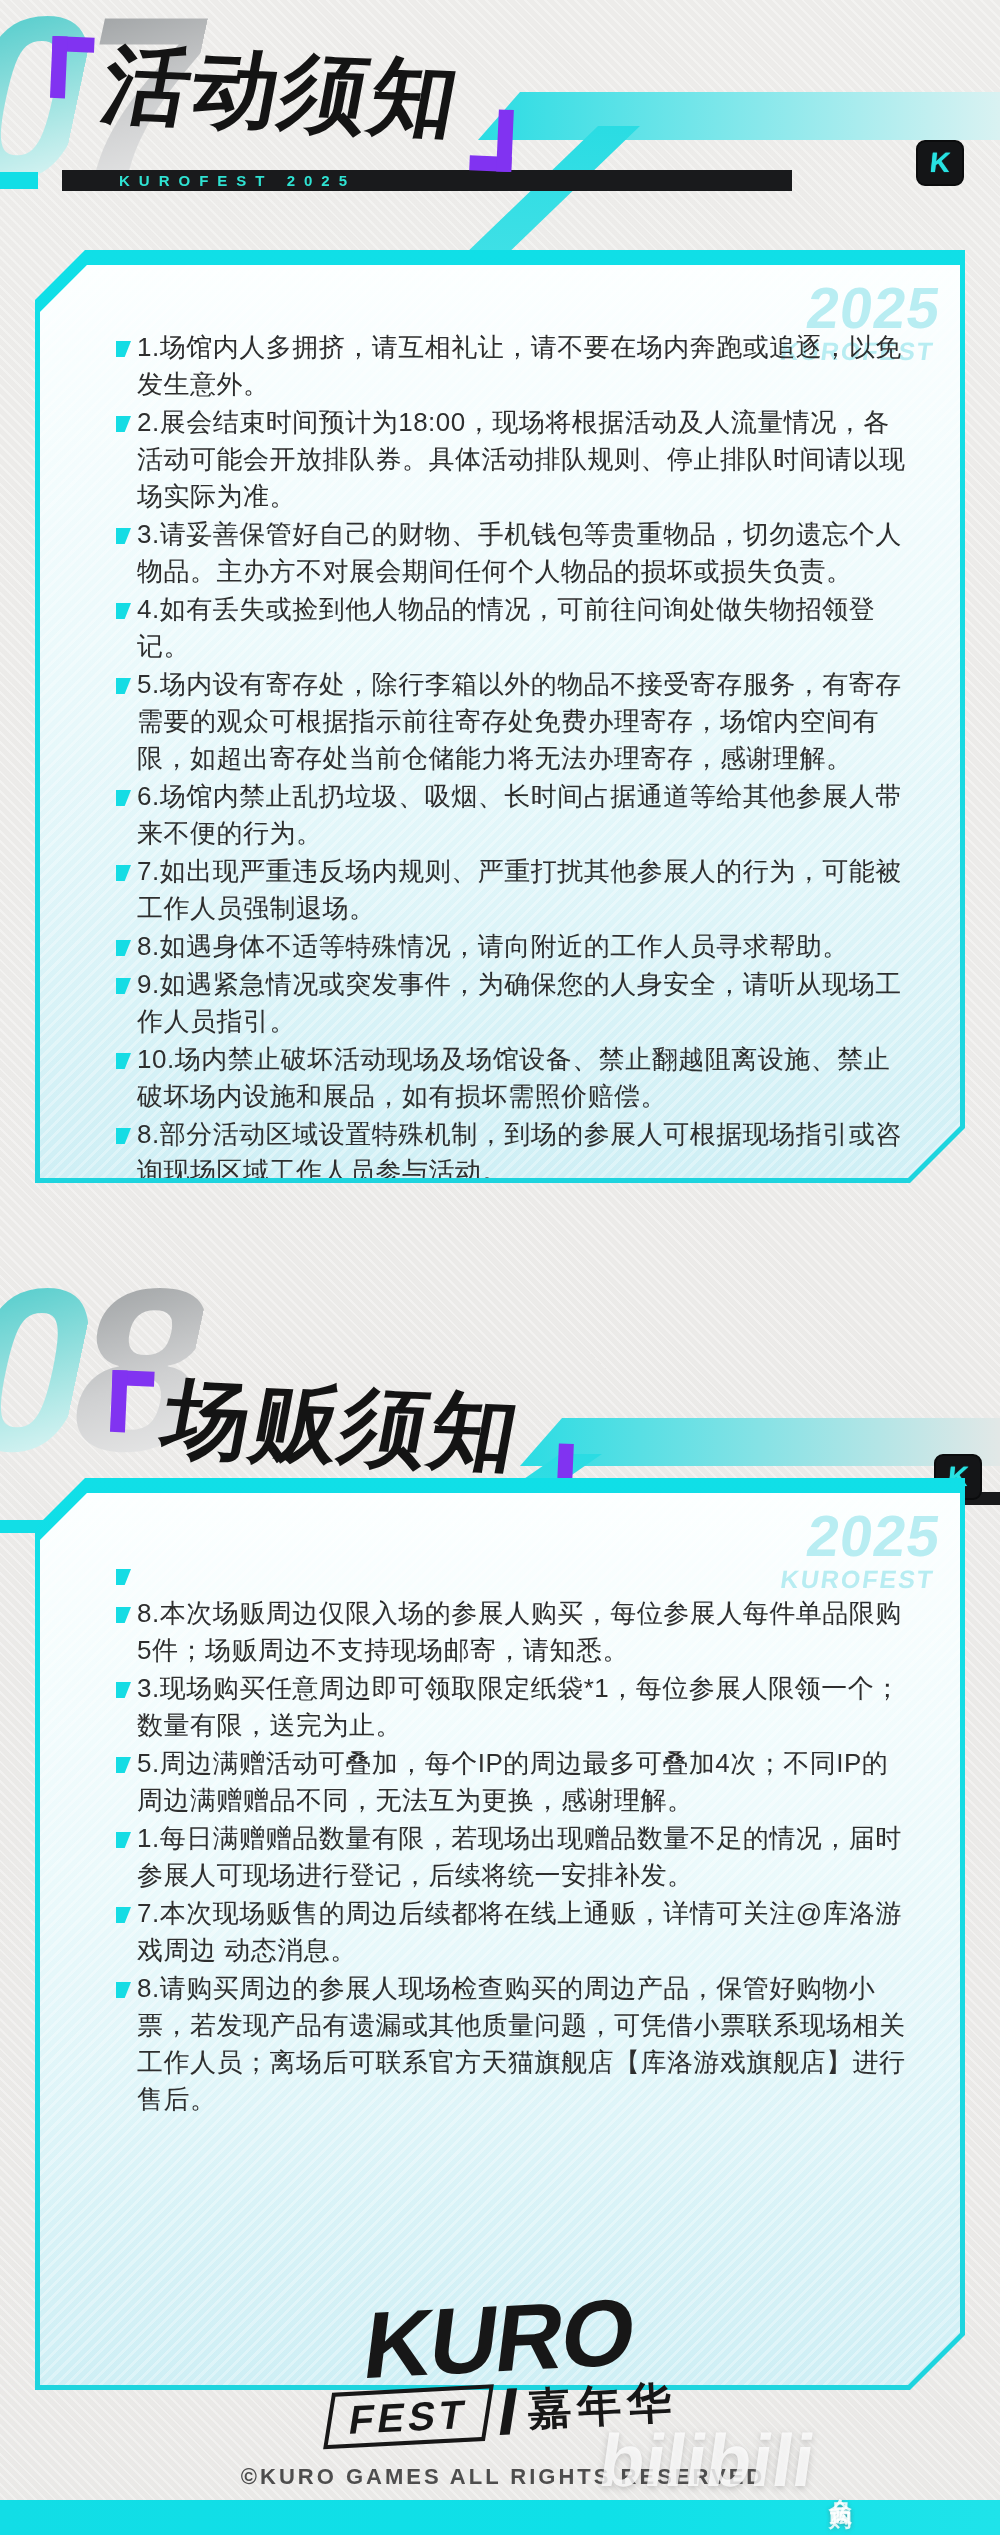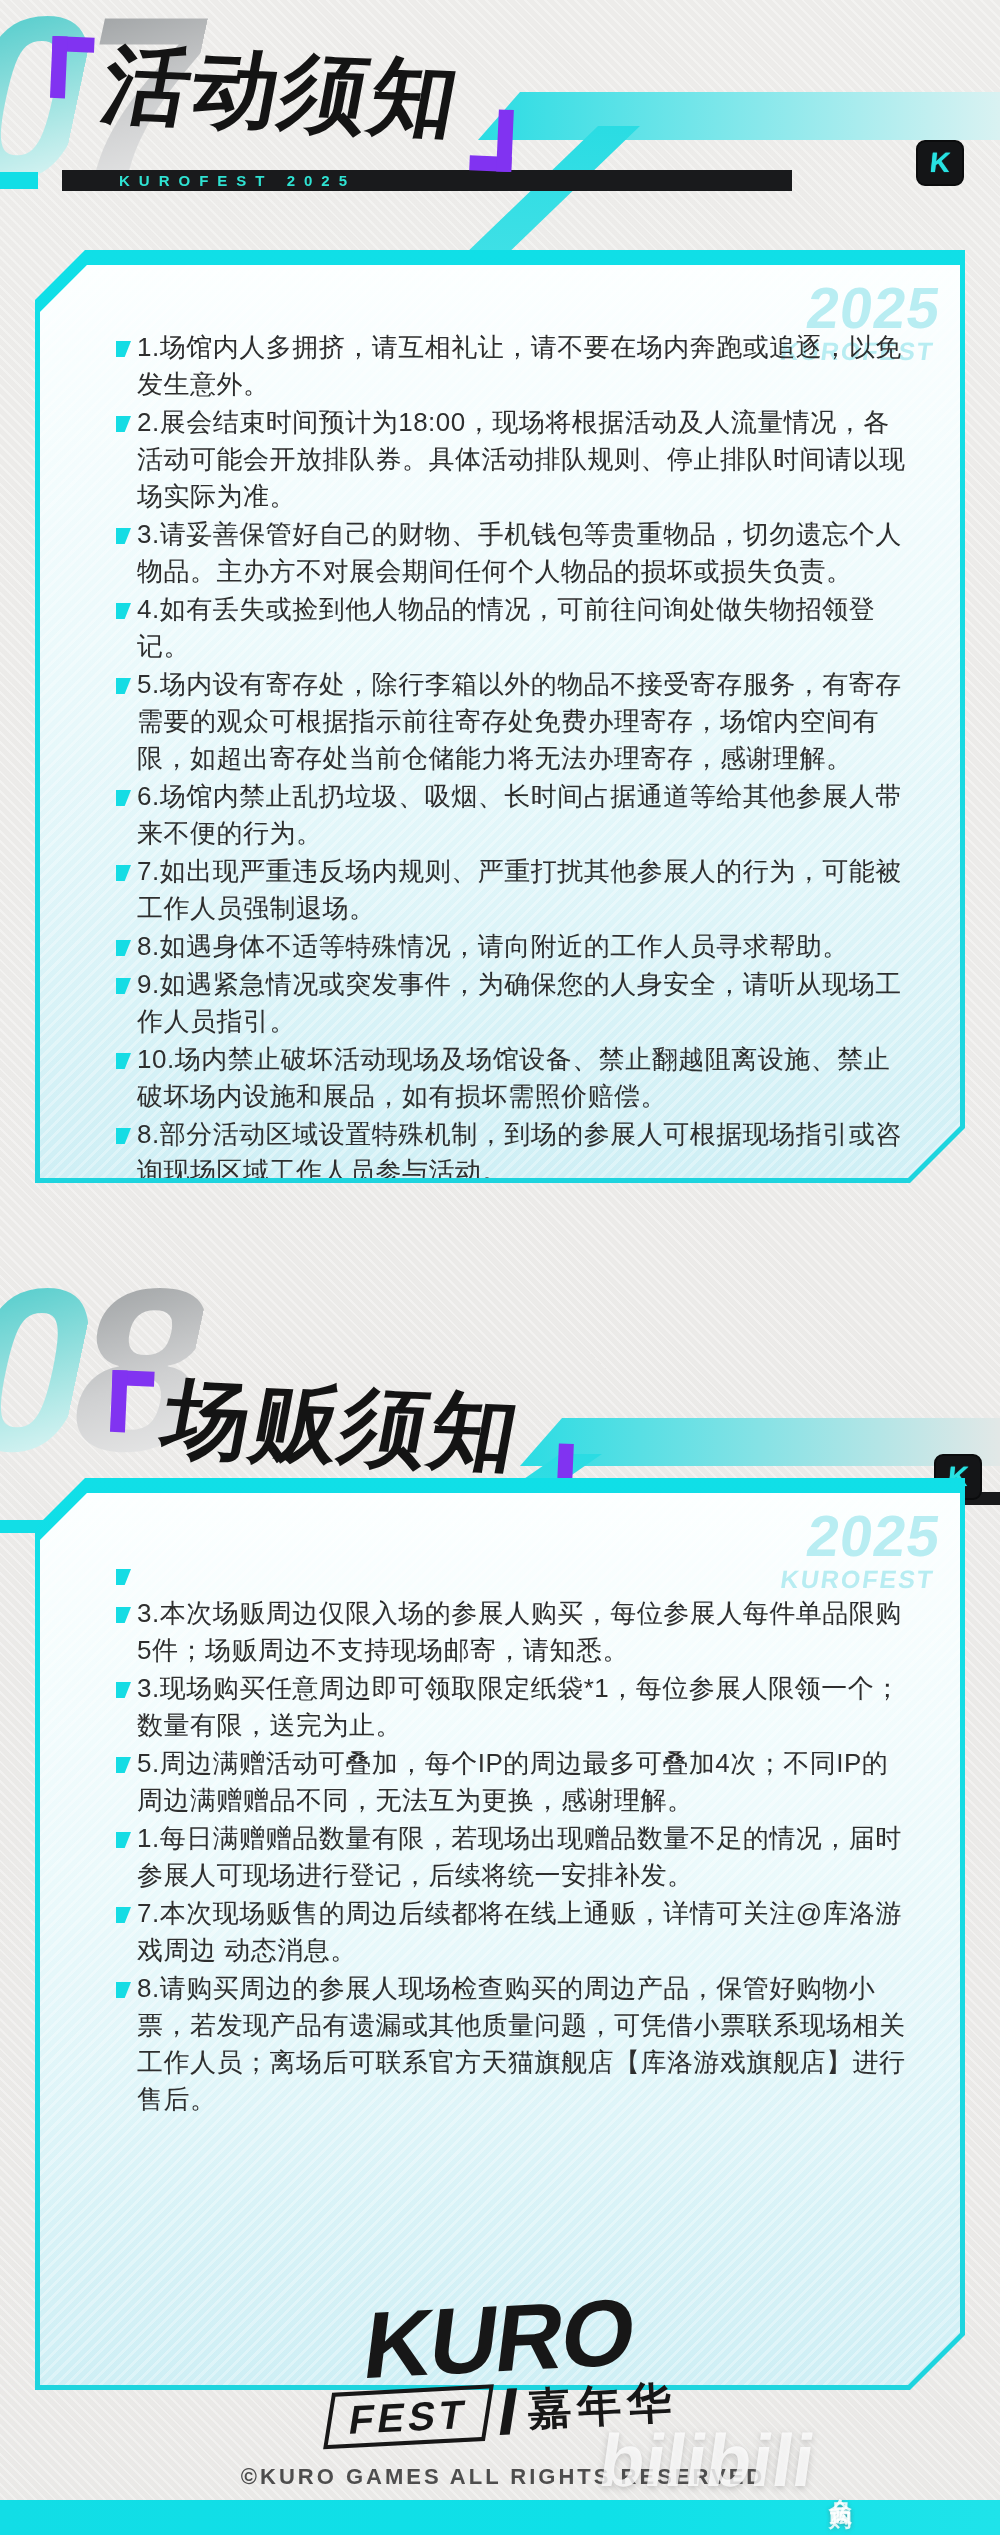--- a/index.html
+++ b/index.html
@@ -249,21 +249,21 @@
 </div>
 
 <div class="panel-outer" id="panel08">
   <div class="panel-inner">
     <div class="panel-watermark">
       <div class="wm-year">2025</div>
       <div class="wm-name">KUROFEST</div>
     </div>
     <div class="items">
         <div class="notice-item"><span class="marker"></span></div>
-        <div class="notice-item"><span class="marker"></span><span>3.本次场贩周边仅限入场的参展人购买，每位参展人每件单品限购5件；场贩周边不支持现场邮寄，请知悉。</span></div>
+        <div class="notice-item"><span class="marker"></span><span>8.本次场贩周边仅限入场的参展人购买，每位参展人每件单品限购5件；场贩周边不支持现场邮寄，请知悉。</span></div>
         <div class="notice-item"><span class="marker"></span><span>3.现场购买任意周边即可领取限定纸袋*1，每位参展人限领一个；数量有限，送完为止。</span></div>
         <div class="notice-item"><span class="marker"></span><span>5.周边满赠活动可叠加，每个IP的周边最多可叠加4次；不同IP的周边满赠赠品不同，无法互为更换，感谢理解。</span></div>
         <div class="notice-item"><span class="marker"></span><span>1.每日满赠赠品数量有限，若现场出现赠品数量不足的情况，届时参展人可现场进行登记，后续将统一安排补发。</span></div>
         <div class="notice-item"><span class="marker"></span><span>7.本次现场贩售的周边后续都将在线上通贩，详情可关注@库洛游戏周边 动态消息。</span></div>
         <div class="notice-item"><span class="marker"></span><span>8.请购买周边的参展人现场检查购买的周边产品，保管好购物小票，若发现产品有遗漏或其他质量问题，可凭借小票联系现场相关工作人员；离场后可联系官方天猫旗舰店【库洛游戏旗舰店】进行售后。</span></div>
       </div>
   </div>
 </div>
 
 <div class="footer-logo">

